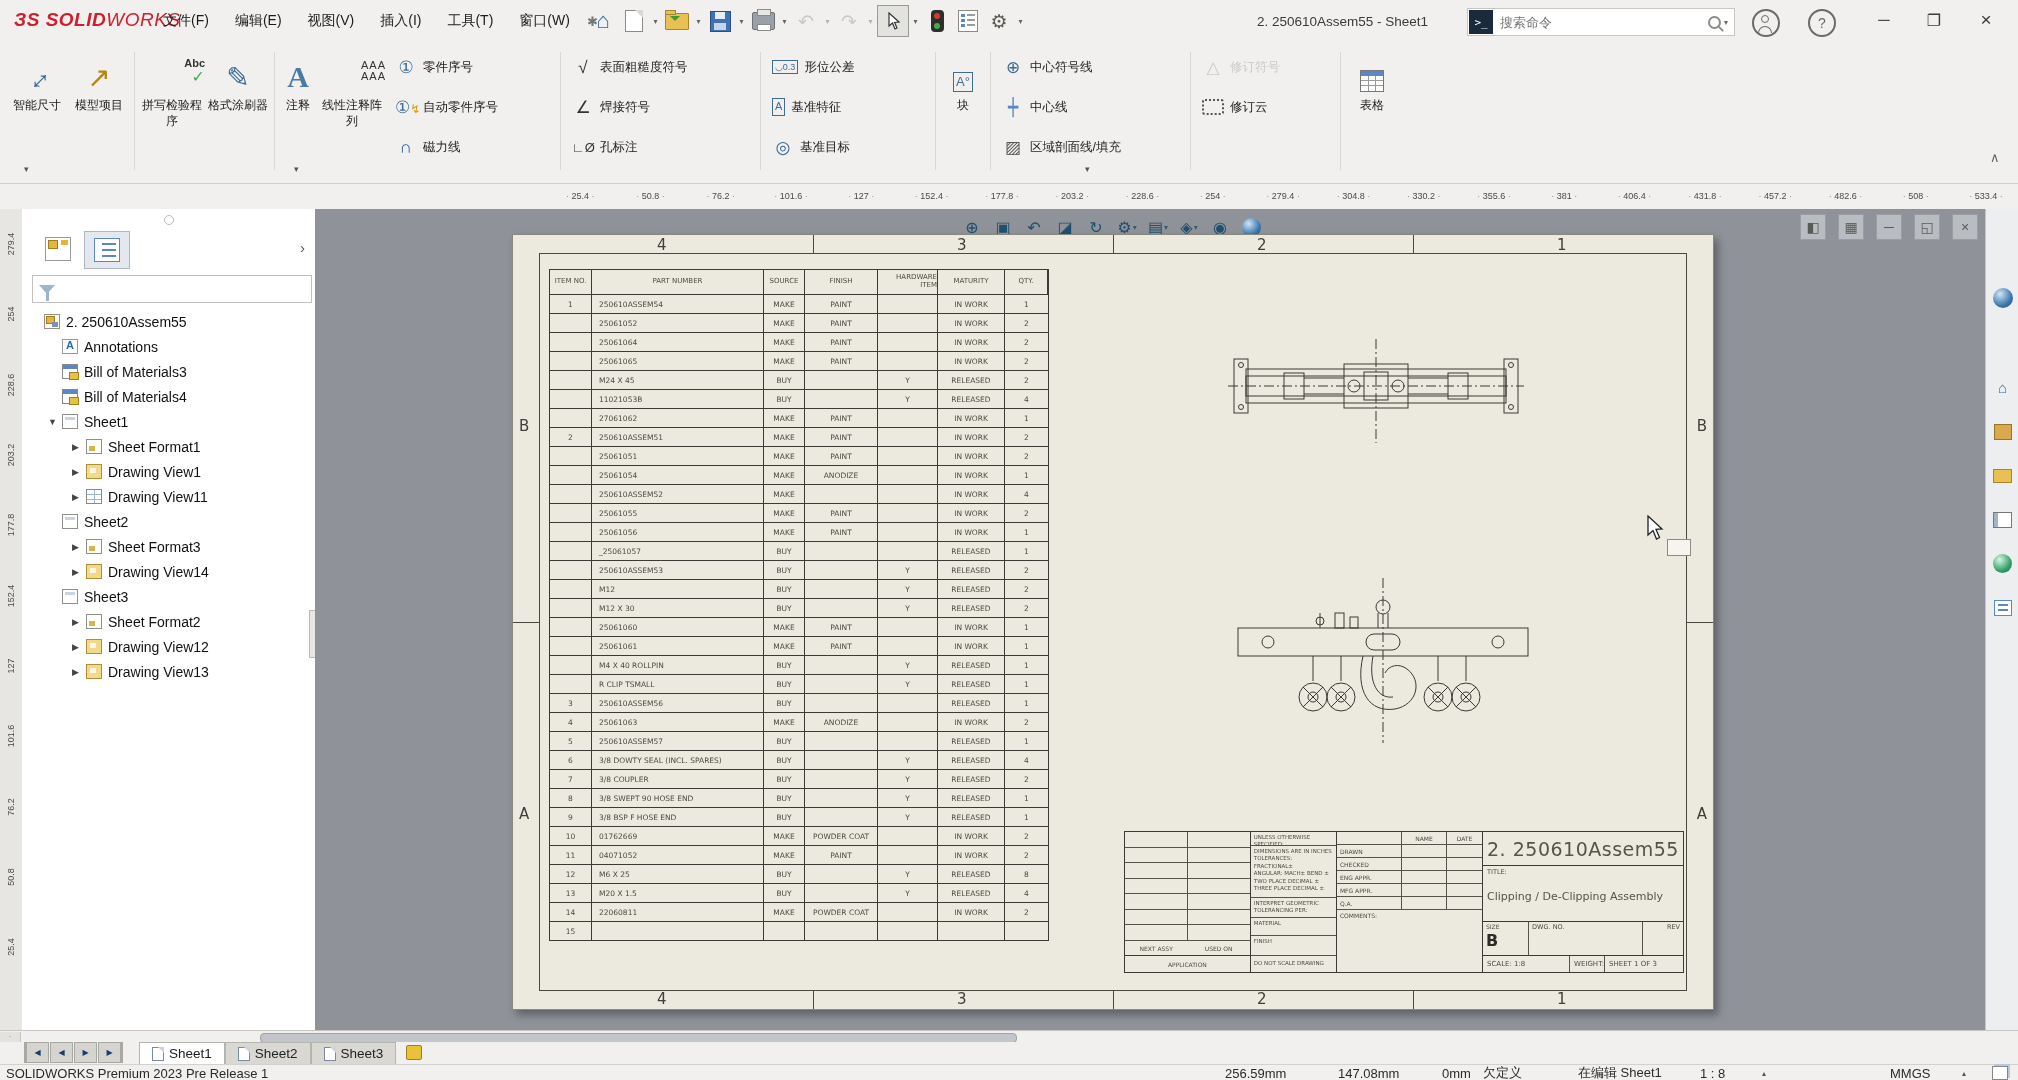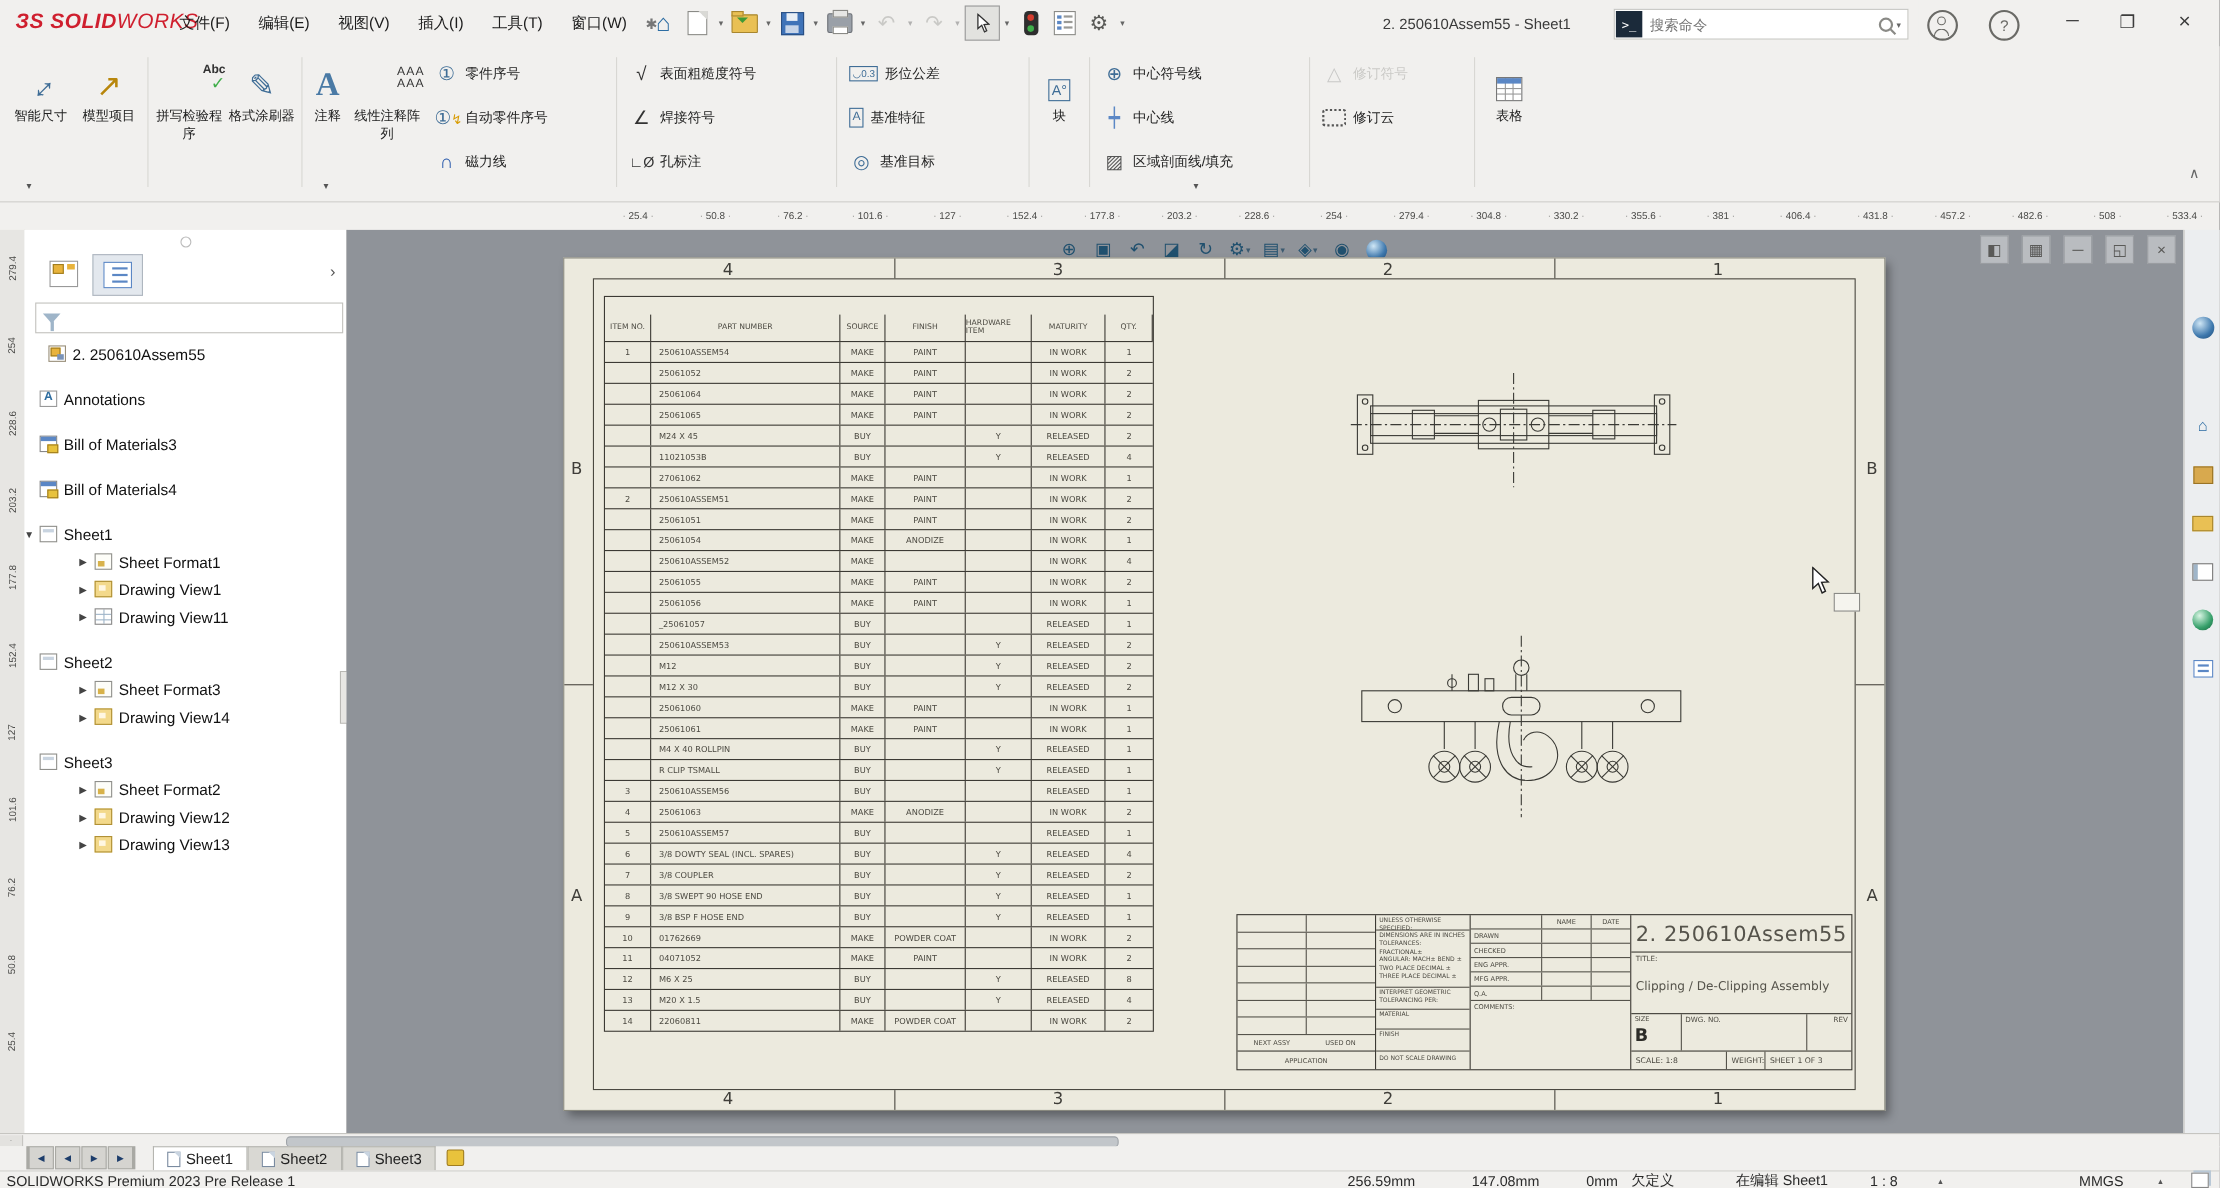--- a/index.html
+++ b/index.html
@@ -95,21 +95,21 @@
   .ic-list{width:24px;height:22px;background:#fff;border:1px solid #5b87c5;
     background-image:linear-gradient(#5b87c5,#5b87c5),linear-gradient(#5b87c5,#5b87c5),linear-gradient(#5b87c5,#5b87c5);
     background-repeat:no-repeat;background-size:14px 2px,14px 2px,14px 2px;background-position:7px 4px,7px 10px,7px 16px;}
   .flyout{position:absolute;right:10px;top:30px;font-size:15px;color:#555;}
   #filterbox{position:absolute;left:10px;top:66px;width:272px;height:26px;border:1px solid #c2c1bd;display:flex;align-items:center;padding-left:6px;}
   .funnel{width:0;height:0;border-left:8px solid transparent;border-right:8px solid transparent;border-top:9px solid #9fb5c9;position:relative;}
   .funnel:after{content:"";position:absolute;left:-1.5px;top:-2px;width:3px;height:9px;background:#9fb5c9;}
   #tree{position:absolute;left:0;top:100px;width:292px;}
   .trow{display:flex;align-items:center;height:25px;font-size:14px;color:#111;}
   .lvl-0{padding-left:8px;}
-  .lvl-1{margin-top:16px;}
+  .lvl-1{padding-left:26px;}
   .lvl-2{padding-left:50px;}
   .tarrow{width:14px;font-size:9px;color:#444;flex:none;}
   .tico{width:16px;height:15px;margin-right:6px;flex:none;position:relative;display:inline-block;box-sizing:border-box;}
   .tlabel{white-space:nowrap;}
   .tico-root{background:#fff;border:1px solid #998f7a;}
   .tico-root:before{content:"";position:absolute;left:1px;top:1px;width:7px;height:6px;background:#e8b33c;border:1px solid #a07d1f;}
   .tico-root:after{content:"";position:absolute;right:1px;bottom:1px;width:6px;height:5px;background:#7a93b8;}
   .tico-annotations{background:#fff;border:1px solid #999;}
   .tico-annotations:before{content:"A";position:absolute;left:0;right:0;top:-1px;text-align:center;font-size:11px;color:#2e6da0;font-weight:bold;}
   .tico-bom{background:#fff;border:1px solid #888;}
@@ -133,21 +133,21 @@
   .sphere{width:19px;height:19px;border-radius:50%;background:radial-gradient(circle at 35% 30%,#cfe6f5,#3e78ad 60%,#1d4a77);}
   #docctl{position:absolute;left:1485px;top:5px;display:flex;gap:12px;}
   .dcbtn{width:24px;height:24px;display:flex;align-items:center;justify-content:center;font-size:14px;color:#5a5a58;background:#b9bcc0;border:1px solid #9a9da1;}
   
   #sheet{position:absolute;left:197px;top:25px;width:1200px;height:774px;background:#eceade;border:1px solid #88887e;box-shadow:4px 5px 8px rgba(0,0,0,.35);}
   #inner-border{position:absolute;left:26px;top:18px;right:26px;bottom:18px;border:1px solid #4a4840;}
   .zone{position:absolute;font-size:15px;color:#3f3e39;font-family:"DejaVu Sans",sans-serif;}
   .ztick{position:absolute;background:#4a4840;}
   
   #bom{position:absolute;left:36px;top:34px;width:498px;border:1px solid #3c3a34;background:#eceade;font-family:"DejaVu Sans",sans-serif;color:#4c4a42;}
-  .bom-h{display:flex;height:24px;border-bottom:1px solid #3c3a34;font-size:7px;text-align:left;align-items:center;margin-top:16px;}
+  .bom-h{display:flex;height:24px;border-bottom:1px solid #3c3a34;font-size:7px;text-align:right;align-items:center;}
   .bom-h span{display:flex;align-items:center;justify-content:center;height:100%;border-right:1px solid #3c3a34;box-sizing:border-box;line-height:1.1;}
   .bom-r{display:flex;height:18px;border-bottom:1px solid #3c3a34;font-size:7.5px;align-items:center;}
   .bom-r:last-child{border-bottom:none;}
   .bc{display:flex;align-items:center;justify-content:center;height:100%;border-right:1px solid #3c3a34;box-sizing:border-box;overflow:hidden;white-space:nowrap;}
   .c0{width:42px;}.c1{width:172px;justify-content:flex-start;padding-left:7px;}.c2{width:41px;}
   .c3{width:73px;}.c4{width:60px;}.c5{width:67px;}.c6{width:43px;border-right:none;}
   .bom-h .c1{justify-content:center;padding-left:0;}
   
   .dview{position:absolute;}
   .dview svg{stroke:#3a3a35;fill:none;stroke-width:1;}
@@ -971,20 +971,29 @@
             <div class="bom-r">
               <span class="bc c0">14</span>
               <span class="bc c1">22060811</span>
               <span class="bc c2">MAKE</span>
               <span class="bc c3">POWDER COAT</span>
               <span class="bc c4"></span>
               <span class="bc c5">IN WORK</span>
               <span class="bc c6">2</span>
             </div>
 
+            <div class="bom-r">
+              <span class="bc c0">15</span>
+              <span class="bc c1"></span>
+              <span class="bc c2"></span>
+              <span class="bc c3"></span>
+              <span class="bc c4"></span>
+              <span class="bc c5"></span>
+              <span class="bc c6"></span>
+            </div>
           </div>
       </div>
 
       <div class="dview" style="left:713px;top:96px;">
         <svg width="300" height="120" viewBox="0 0 300 120">
           <line x1="2" y1="55" x2="298" y2="55" stroke-dasharray="10 3 2 3"></line>
           <line x1="150" y1="8" x2="150" y2="112" stroke-dasharray="10 3 2 3"></line>
           <rect x="20" y="38" width="260" height="34"></rect>
           <rect x="20" y="45" width="260" height="20"></rect>
           <rect x="8" y="28" width="14" height="54"></rect>

